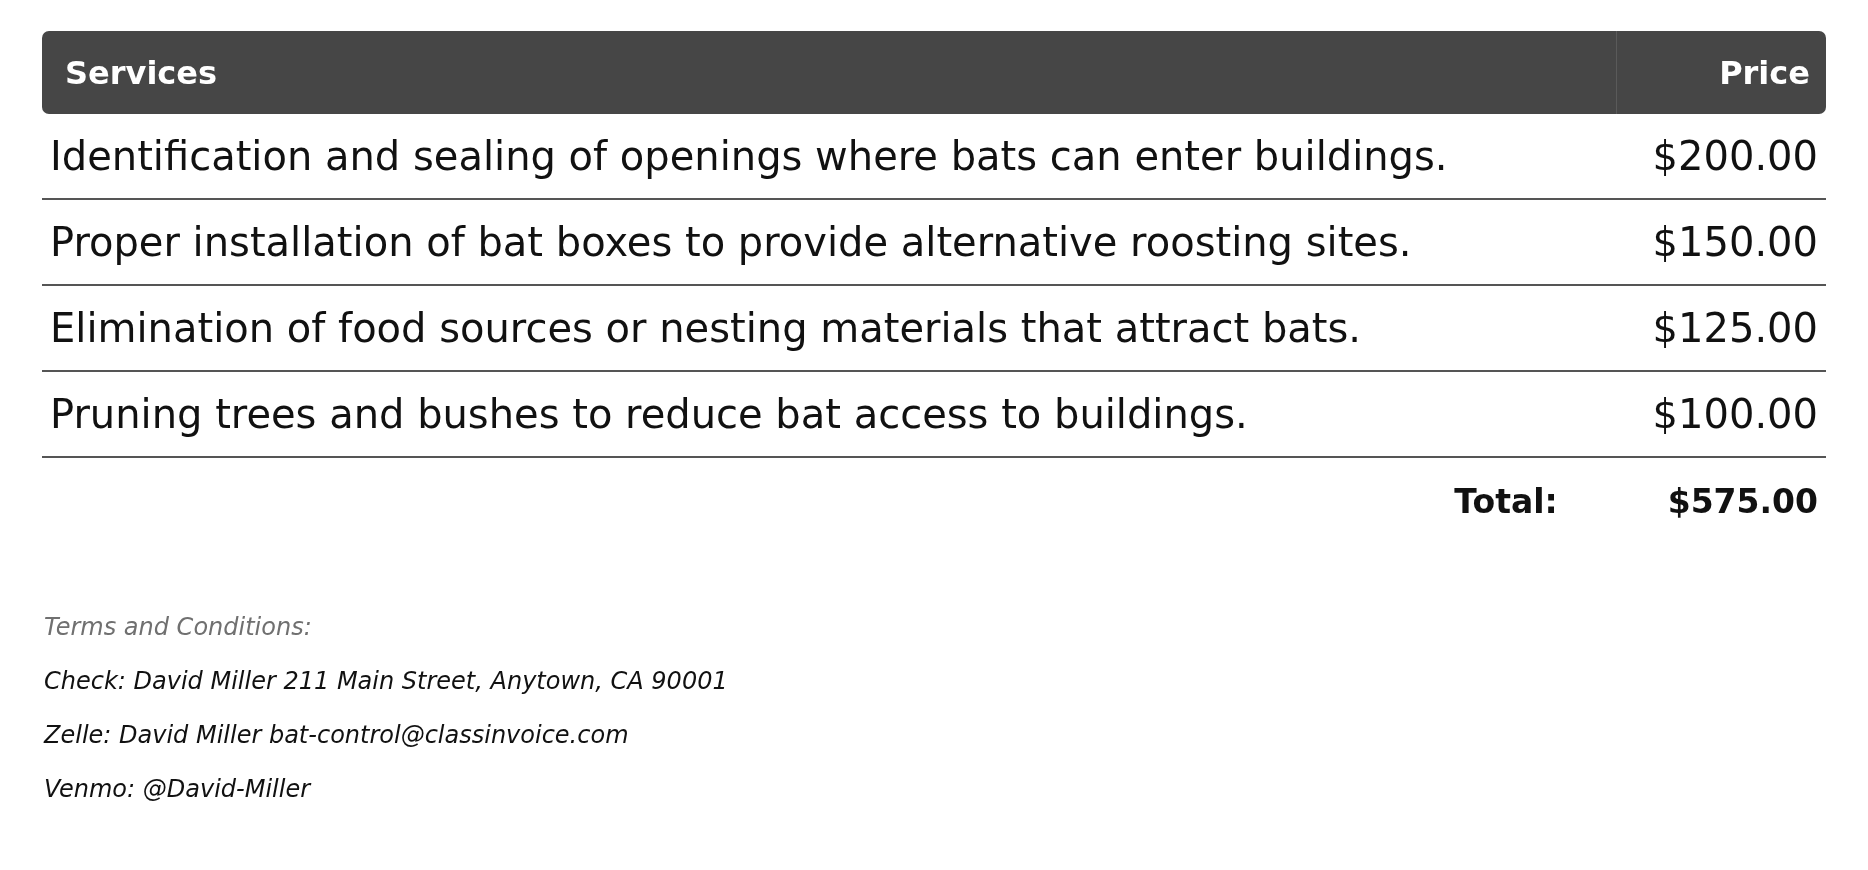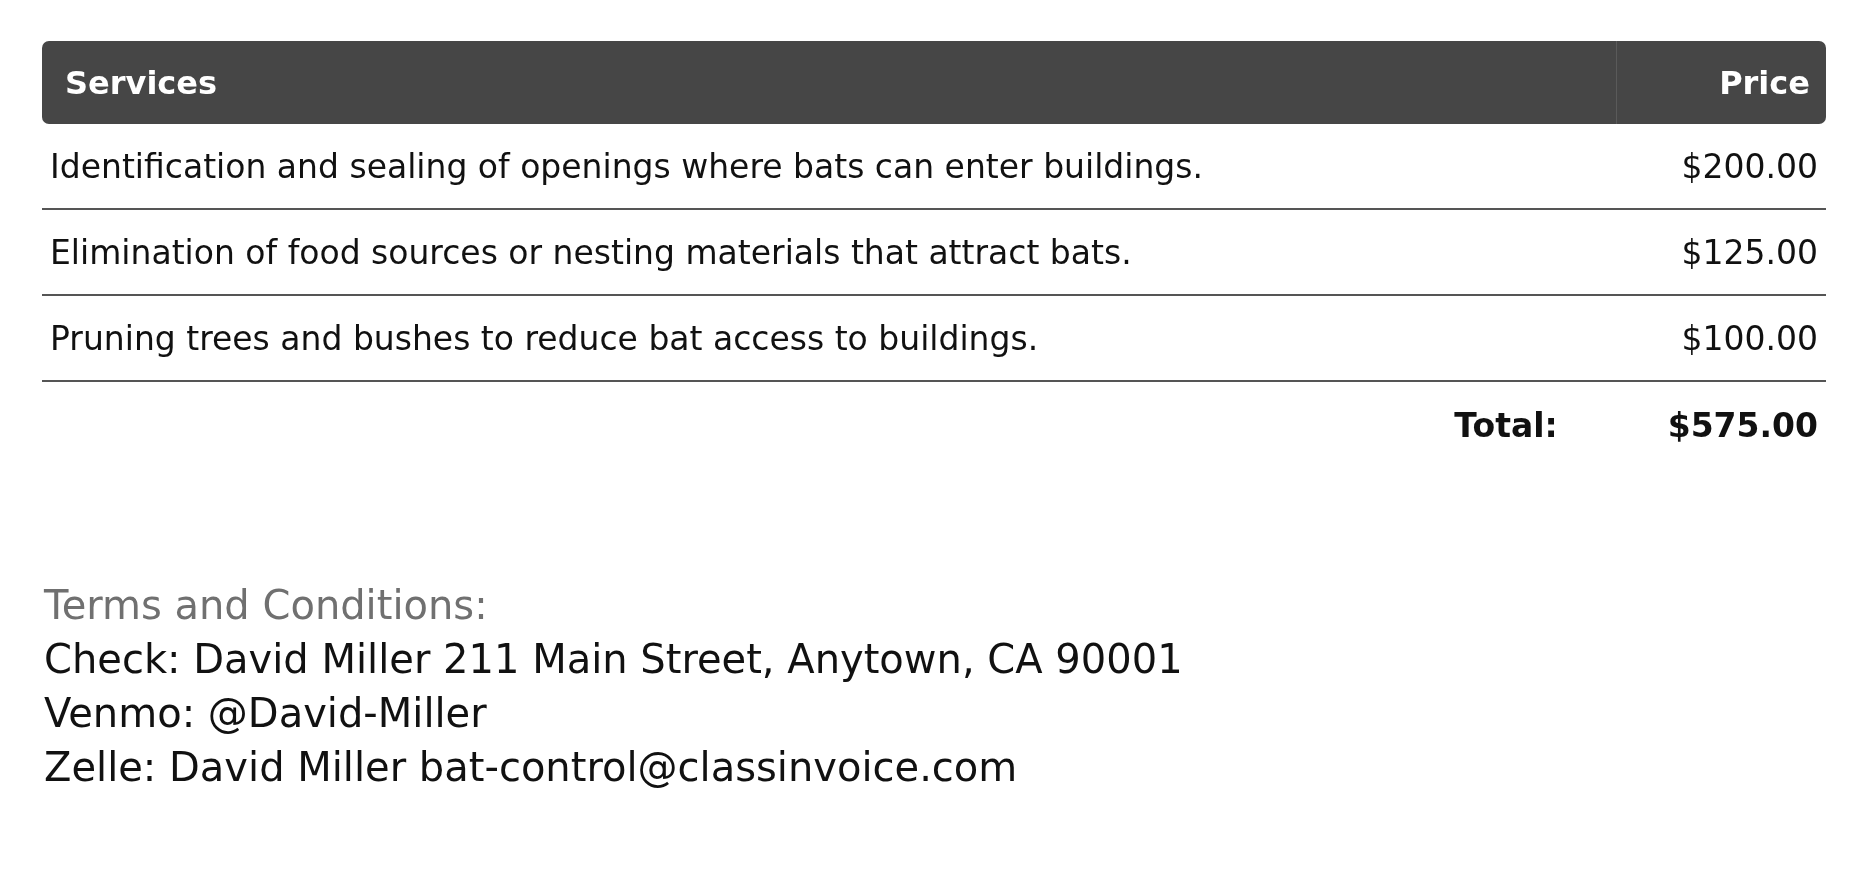--- a/index.html
+++ b/index.html
@@ -1,56 +1,60 @@
 <!DOCTYPE html>
 <html><head>
 <meta charset="utf-8">
 <style>
   html, body { margin:0; padding:0; background:#ffffff; }
   body { width:1868px; height:870px; position:relative; overflow:hidden;
          font-family:"DejaVu Sans", sans-serif; color:#111; }
   .table { position:absolute; left:42px; top:31px; width:1784px; }
   .thead { height:83px; background:#464646; border-radius:7px; display:flex; color:#fff;
-           font-weight:bold; font-size:32px; align-items:center;margin-top:10px; }
+           font-weight:bold; font-size:32px; align-items:center; }
   .th-services { flex:1; padding-left:23px; height:100%; display:flex; align-items:center; }
   .th-price { width:210px; border-left:1px solid #5a5a5a; height:100%; display:flex; align-items:center;
               justify-content:flex-end; padding-right:16px; box-sizing:border-box; }
-  .row { height:86px; display:flex; align-items:center; border-bottom:2px solid #555; box-sizing:border-box; font-size:33px; }
+  .row { height:86px; display:flex; align-items:center; border-bottom:2px solid #555; box-sizing:border-box; font-size:40px; }
   .row .desc { flex:1; padding-left:8px; }
   .row .price { width:210px; text-align:right; padding-right:8px; box-sizing:border-box; }
   .total { height:86px; display:flex; align-items:center; justify-content:flex-end; font-weight:bold; font-size:33px; }
   .total .label { margin-right:110px; }
   .total .value { padding-right:8px; }
-  .terms { position:absolute; left:44px; top:578px; font-size:40px; line-height:54px; }
+  .terms { position:absolute; left:44px; top:600px; font-size:24px; line-height:54px;font-style:italic; }
   .terms .title { color:#707070; }
 </style>
 </head>
 <body>
 
 <div class="table">
   <div class="thead">
     <div class="th-services">Services</div>
     <div class="th-price">Price</div>
   </div>
   <div class="row">
     <div class="desc">Identification and sealing of openings where bats can enter buildings.</div>
     <div class="price">$200.00</div>
+  </div>
+  <div class="row">
+    <div class="desc">Proper installation of bat boxes to provide alternative roosting sites.</div>
+    <div class="price">$150.00</div>
   </div>
   <div class="row">
     <div class="desc">Elimination of food sources or nesting materials that attract bats.</div>
     <div class="price">$125.00</div>
   </div>
   <div class="row">
     <div class="desc">Pruning trees and bushes to reduce bat access to buildings.</div>
     <div class="price">$100.00</div>
   </div>
   <div class="total">
     <span class="label">Total:</span>
     <span class="value">$575.00</span>
   </div>
 </div>
 
 <div class="terms">
   <div class="title">Terms and Conditions:</div>
   <div>Check: David Miller 211 Main Street, Anytown, CA 90001</div>
+  <div>Zelle: David Miller bat-control@classinvoice.com</div>
   <div>Venmo: @David-Miller</div>
-  <div>Zelle: David Miller bat-control@classinvoice.com</div>
 </div>
 
 </body></html>

